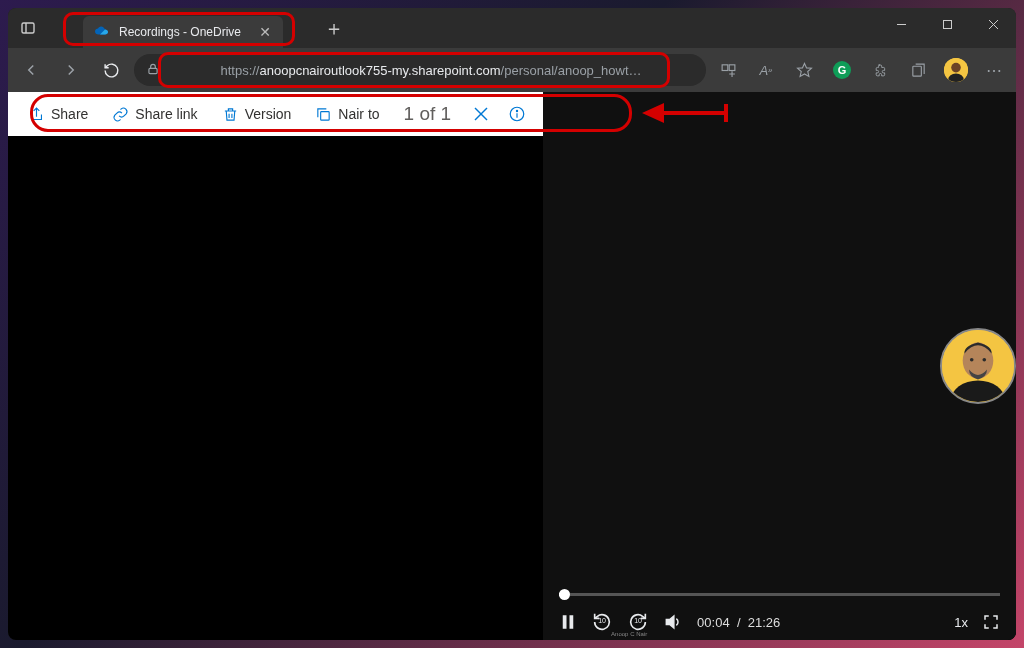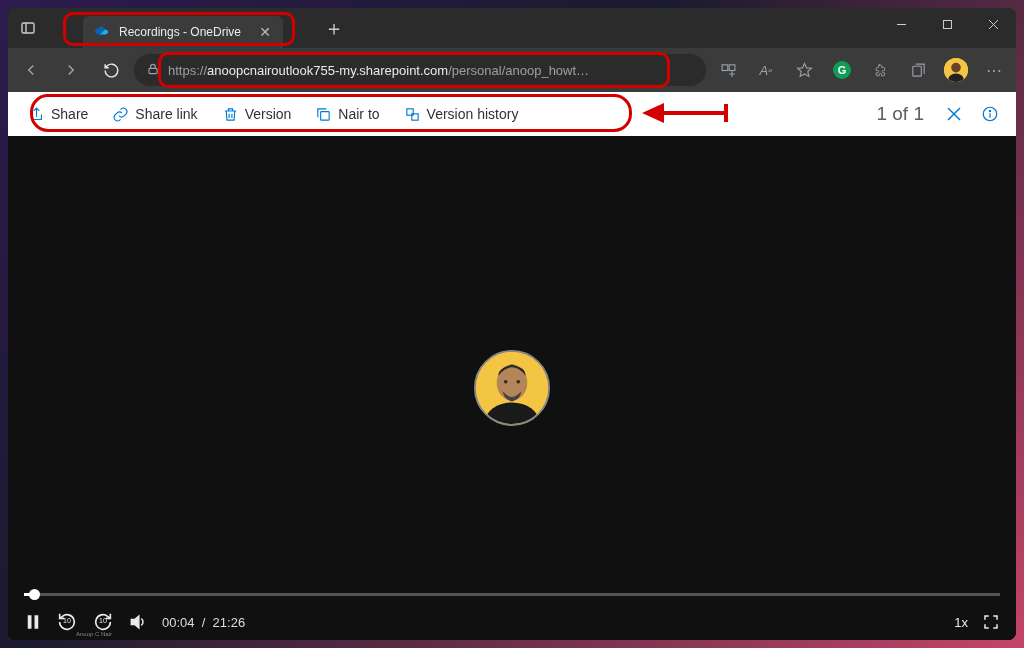--- a/index.html
+++ b/index.html
@@ -16,44 +16,44 @@
   .new-tab { color:#ccc; font-size:20px; width:32px; text-align:center; cursor:pointer; }
   .window-controls { position:absolute; right:0; top:0; display:flex; }
   .win-btn { width:46px; height:32px; display:flex; align-items:center; justify-content:center; color:#ccc; cursor:pointer; }
 
   
   .address-bar { height: 44px; background: #3b3b3b; display:flex; align-items:center; padding: 0 6px; gap:6px; }
   .nav-btn { width:34px; height:34px; display:flex; align-items:center; justify-content:center; color:#9aa0a6; border-radius:4px; cursor:pointer; }
   .nav-btn.enabled { color:#e8eaed; }
   .url-box { flex:1; background:#2b2b2b; height:32px; border-radius:16px; display:flex; align-items:center; padding:0 12px; gap:8px; color:#9aa0a6; font-size:13px; overflow:hidden; }
   .url-lock { color:#9aa0a6; }
-  .url-text { white-space:nowrap; overflow:hidden; text-overflow:ellipsis; flex:1; }
+  .url-text { white-space:nowrap; overflow:hidden; text-overflow:ellipsis; flex:1;text-align:center; }
   .url-text .host { color:#e8eaed; }
   .addr-icon { width:32px; height:32px; display:flex; align-items:center; justify-content:center; color:#9aa0a6; cursor:pointer; border-radius:4px; }
   .green-dot { width:18px; height:18px; border-radius:50%; background:#0f9d58; display:flex; align-items:center; justify-content:center; color:#fff; font-size:11px; font-weight:bold; }
   .avatar-small { width:24px; height:24px; border-radius:50%; background:#f4c542; overflow:hidden; display:flex; align-items:center; justify-content:center; }
   .avatar-small svg { width:24px; height:24px; }
 
   
-  .content-area { flex:1; display:flex; flex-direction:column; background:#000; position:relative; }
+  .content-area { flex:1; display:flex; flex-direction:row; background:#000; position:relative; }
   .toolbar-strip { height:44px; background:#fff; display:flex; align-items:center; padding:0 12px; gap:8px; position:relative; }
   .tb-item { display:flex; align-items:center; gap:6px; padding:6px 8px; color:#323130; font-size:14px; cursor:pointer; border-radius:2px; }
   .tb-item .ico { color:#0078d4; display:flex; align-items:center; }
   .tb-spacer { flex:1; }
   .tb-counter { color:#605e5c; font-size:19px; margin-right:8px; }
   .tb-circle-btn { width:28px; height:28px; display:flex; align-items:center; justify-content:center; color:#0078d4; cursor:pointer; }
 
   
   .anno-tab { position:absolute; border:3px solid #d40000; border-radius:10px; pointer-events:none; }
   .anno-url { position:absolute; border:3px solid #d40000; border-radius:10px; pointer-events:none; }
   .anno-toolbar { position:absolute; border:3px solid #d40000; border-radius:18px; pointer-events:none; }
   .anno-arrow { position:absolute; pointer-events:none; }
 
   
-  .video-area { flex:1; background:#101010; position:relative; display:flex; align-items:center; justify-content:center; }
+  .video-area { flex:1; background:#101010; position:relative; display:flex; align-items:center; justify-content:flex-end; }
   .speaker-avatar { width:76px; height:76px; border-radius:50%; border:2px solid #888; background:#f4c542; overflow:hidden; display:flex; align-items:center; justify-content:center; }
   .speaker-avatar svg { width:100%; height:100%; }
 
   
   .player-ctrl { position:absolute; left:0; right:0; bottom:0; height:56px; padding:0 16px; display:flex; flex-direction:column; justify-content:flex-end; }
   .progress { height:3px; background:#555; position:relative; margin-bottom:8px; }
   .progress-fill { position:absolute; left:0; top:0; bottom:0; background:#fff; }
   .progress-thumb { position:absolute; top:-4px; width:11px; height:11px; background:#fff; border-radius:50%; }
   .ctrl-row { display:flex; align-items:center; gap:14px; color:#e8eaed; height:36px; }
   .ctrl-btn { display:flex; align-items:center; justify-content:center; cursor:pointer; color:#e8eaed; }
@@ -205,29 +205,20 @@
       </div>
       <div class="tb-item">
         <span class="ico">
             <svg width="17" height="17" viewBox="0 0 24 24" fill="none" stroke="currentColor" stroke-width="1.6">
               <rect x="8" y="8" width="12" height="12" rx="1"></rect>
               <path d="M4 16V4h12"></path>
             </svg>
           </span>
         <span>Nair to</span>
       </div>
-      <div class="tb-item">
-        <span class="ico">
-            <svg width="17" height="17" viewBox="0 0 24 24" fill="none" stroke="currentColor" stroke-width="1.6">
-              <rect x="4" y="4" width="9" height="9"></rect>
-              <rect x="11" y="11" width="9" height="9"></rect>
-            </svg>
-          </span>
-        <span>Version history</span>
-      </div>
       <div class="tb-spacer"></div>
       <span class="tb-counter">1 of 1</span>
       <div class="tb-circle-btn" style="color:#0078d4;">
         <svg width="16" height="16" viewBox="0 0 16 16" stroke="currentColor" stroke-width="1.4">
             <line x1="2" y1="2" x2="14" y2="14"></line>
             <line x1="14" y1="2" x2="2" y2="14"></line>
           </svg>
       </div>
       <div class="tb-circle-btn">
         <svg width="18" height="18" viewBox="0 0 24 24" fill="none" stroke="currentColor" stroke-width="1.6">

